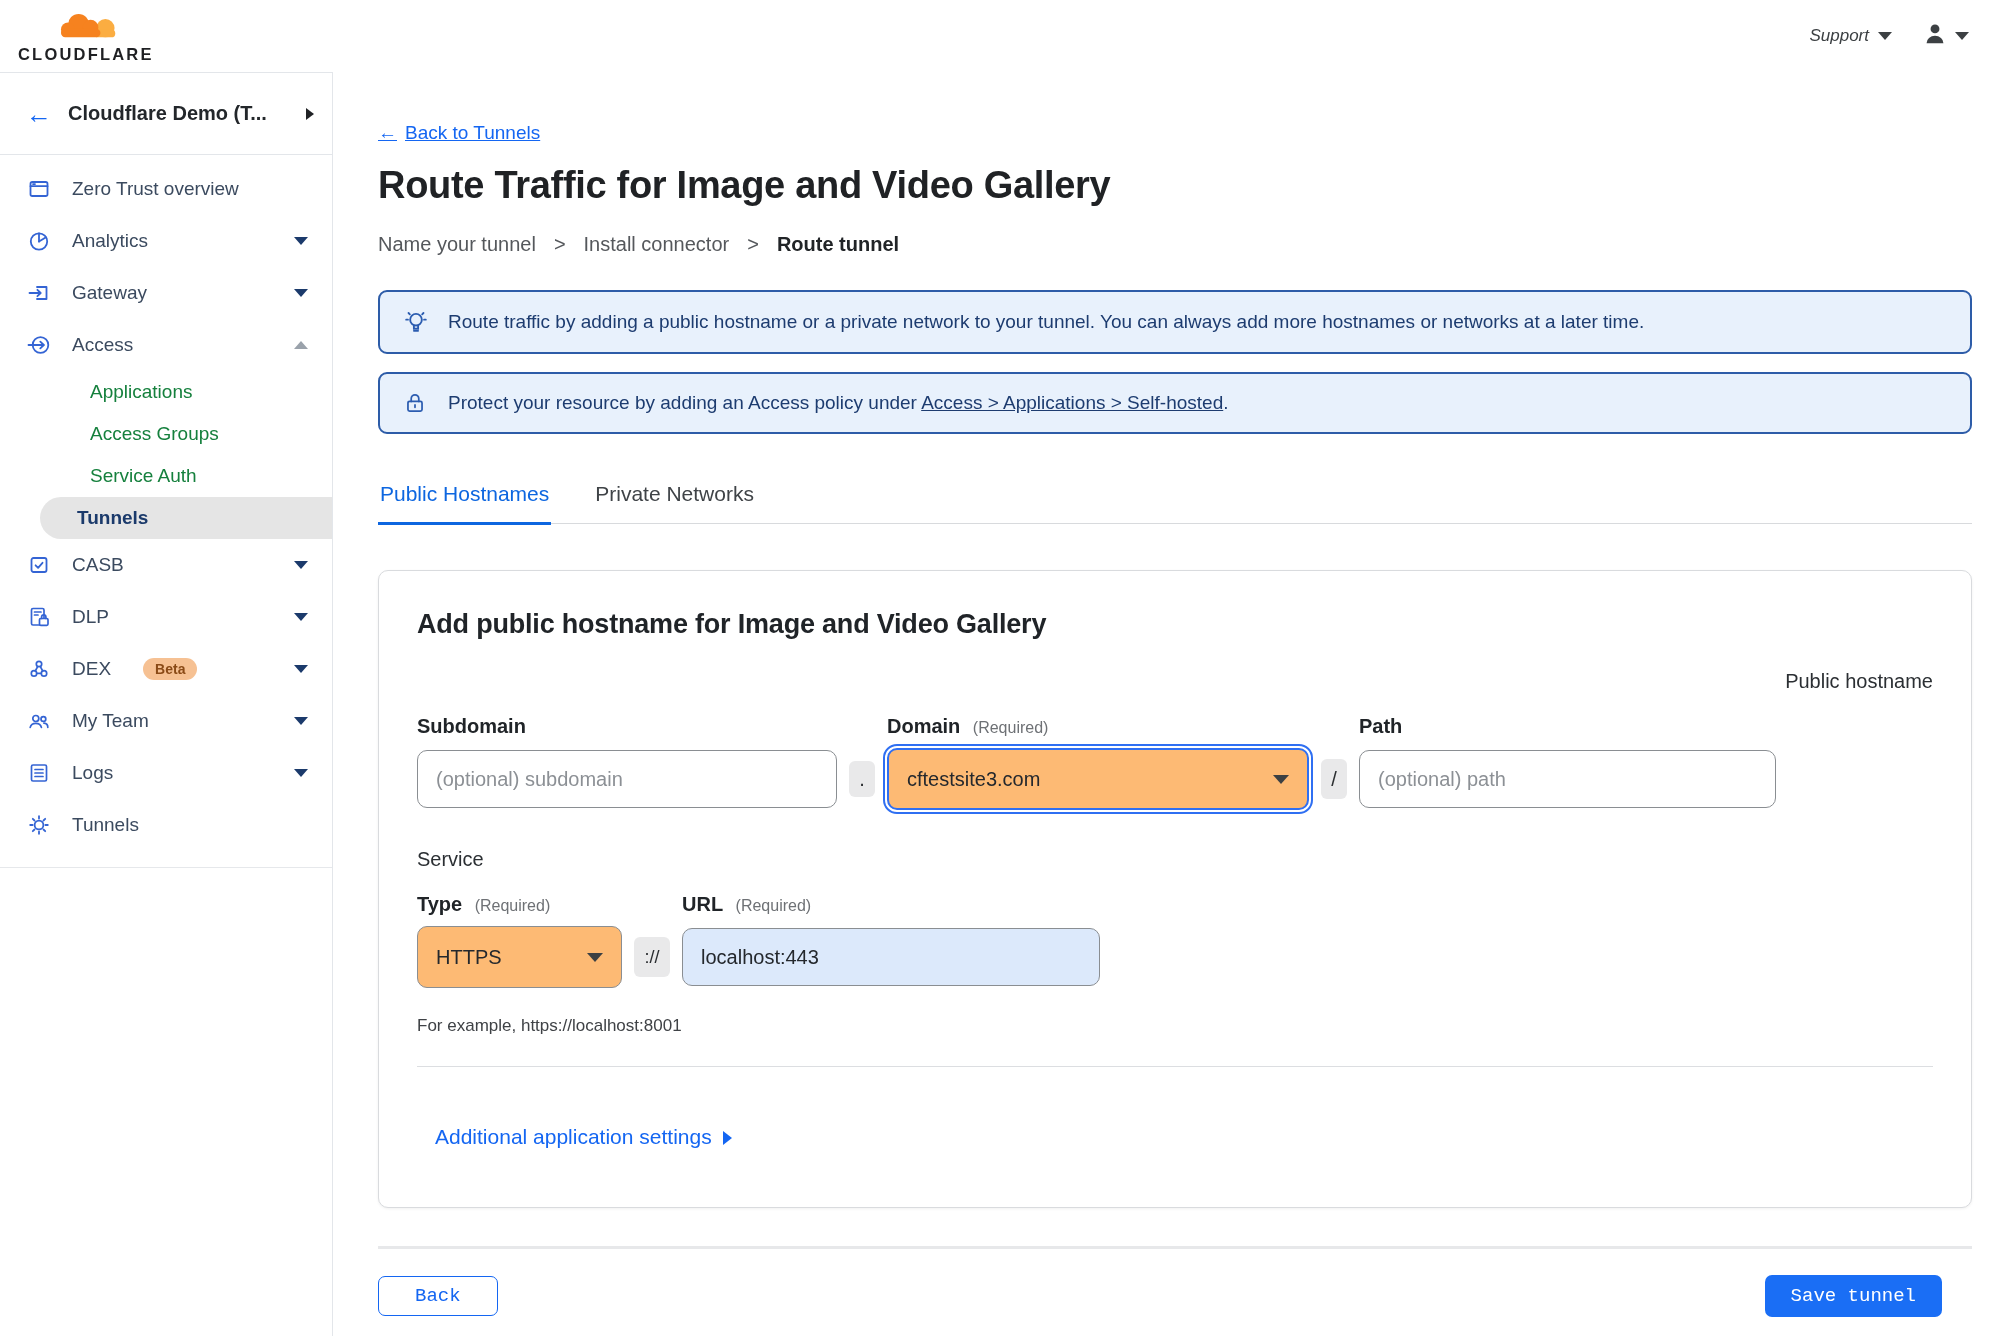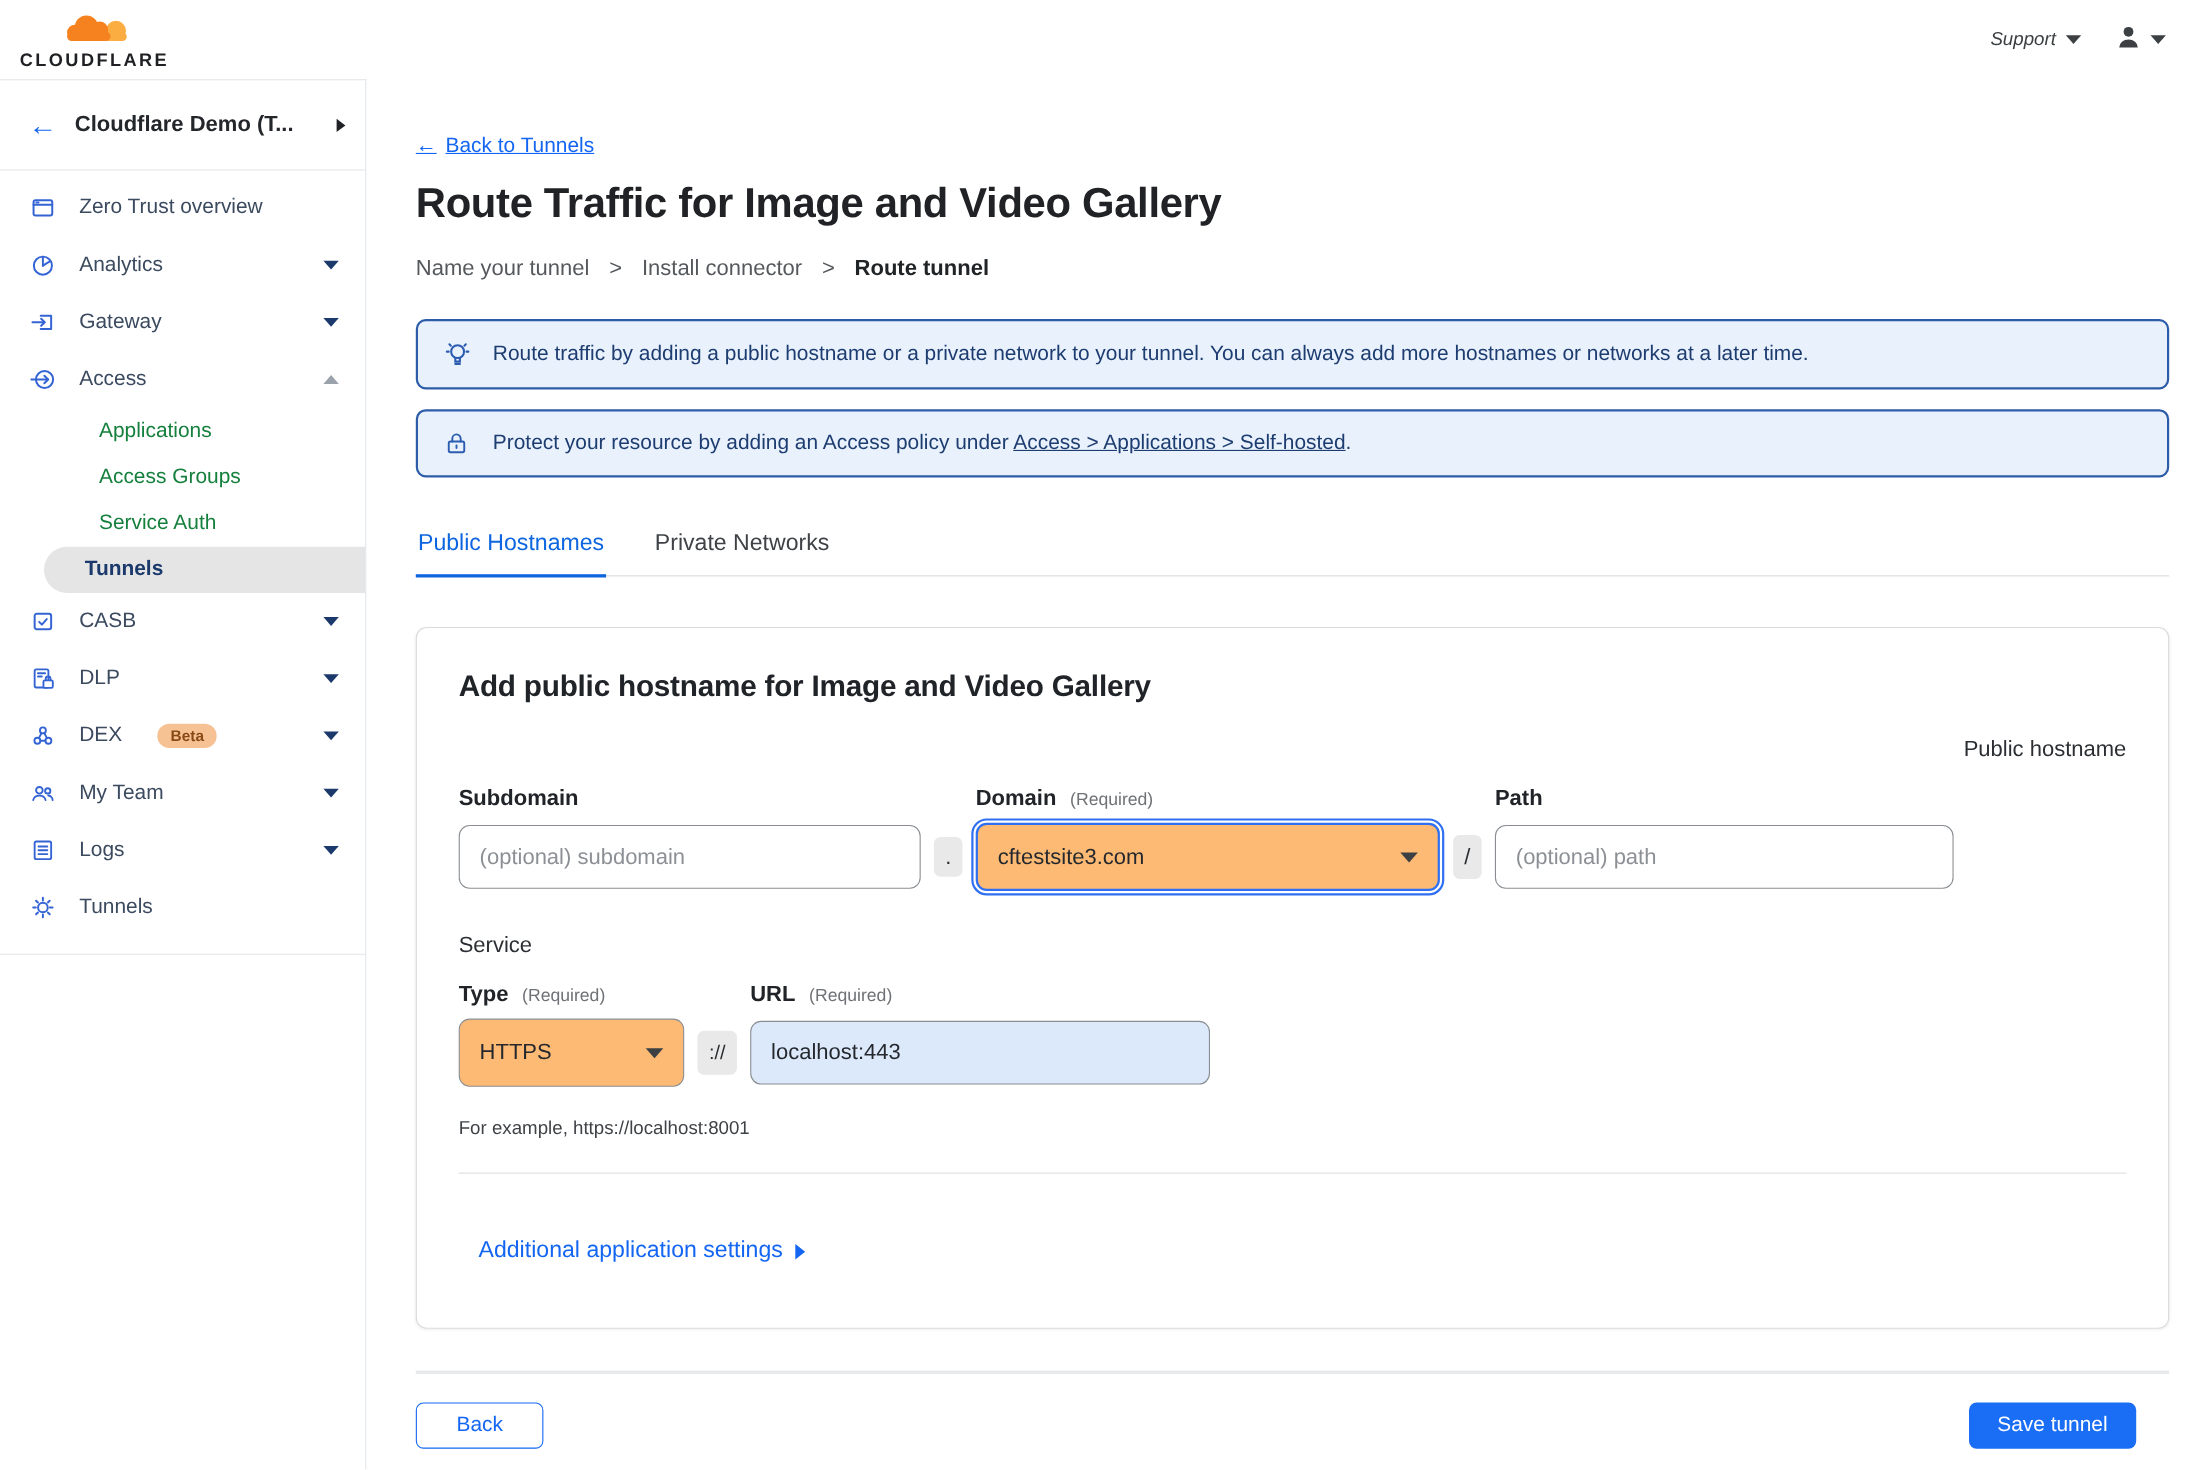--- a/index.html
+++ b/index.html
@@ -66,21 +66,21 @@
   .select { height:62px; border:1.5px solid #8a8e92; border-radius:10px; background:#fdba74; display:flex; align-items:center; justify-content:space-between; padding:0 18px; font-size:20px; color:#24282d; cursor:pointer; }
   .select.focused { border:2px solid #2f6ff2; outline:2px solid #2f6ff2; outline-offset:2px; }
   .sel-caret { width:0; height:0; border-left:8px solid transparent; border-right:8px solid transparent; border-top:9px solid #3c4043; }
   .service-title { font-size:20px; color:#2b2f33; margin:38px 0 22px; }
   .example { font-size:17px; color:#3f4246; margin-top:28px; }
   .card-divider { border-top:1px solid #dcdee1; margin-top:30px; }
   .addl-link { display:inline-flex; align-items:center; gap:11px; margin-top:58px; margin-left:18px; color:#1466f2; font-size:21px; cursor:pointer; }
   .addl-caret { width:0; height:0; border-top:7px solid transparent; border-bottom:7px solid transparent; border-left:9px solid #1466f2; margin-top:2px; }
   
   .footer-divider { height:3px; background:#e7e8ea; margin-top:38px; }
-  .footer { display:flex; justify-content:space-between; margin-top:26px; padding-right:30px; }
+  .footer { display:flex; justify-content:space-between; align-items:center; margin-top:26px; padding-right:30px;font-family:Liberation Mono, monospace; }
   .btn { font-family:inherit; font-size:19px; border-radius:7px; cursor:pointer; }
   .btn-outline { background:#fff; color:#1466f2; border:1.5px solid #1466f2; padding:8px 36px; }
   .btn-primary { background:#1a6ef5; color:#fff; border:none; padding:10px 26px; }
 </style>
 </head>
 <body>
 
 <div class="topbar">
   <div class="logo">
     <span>

